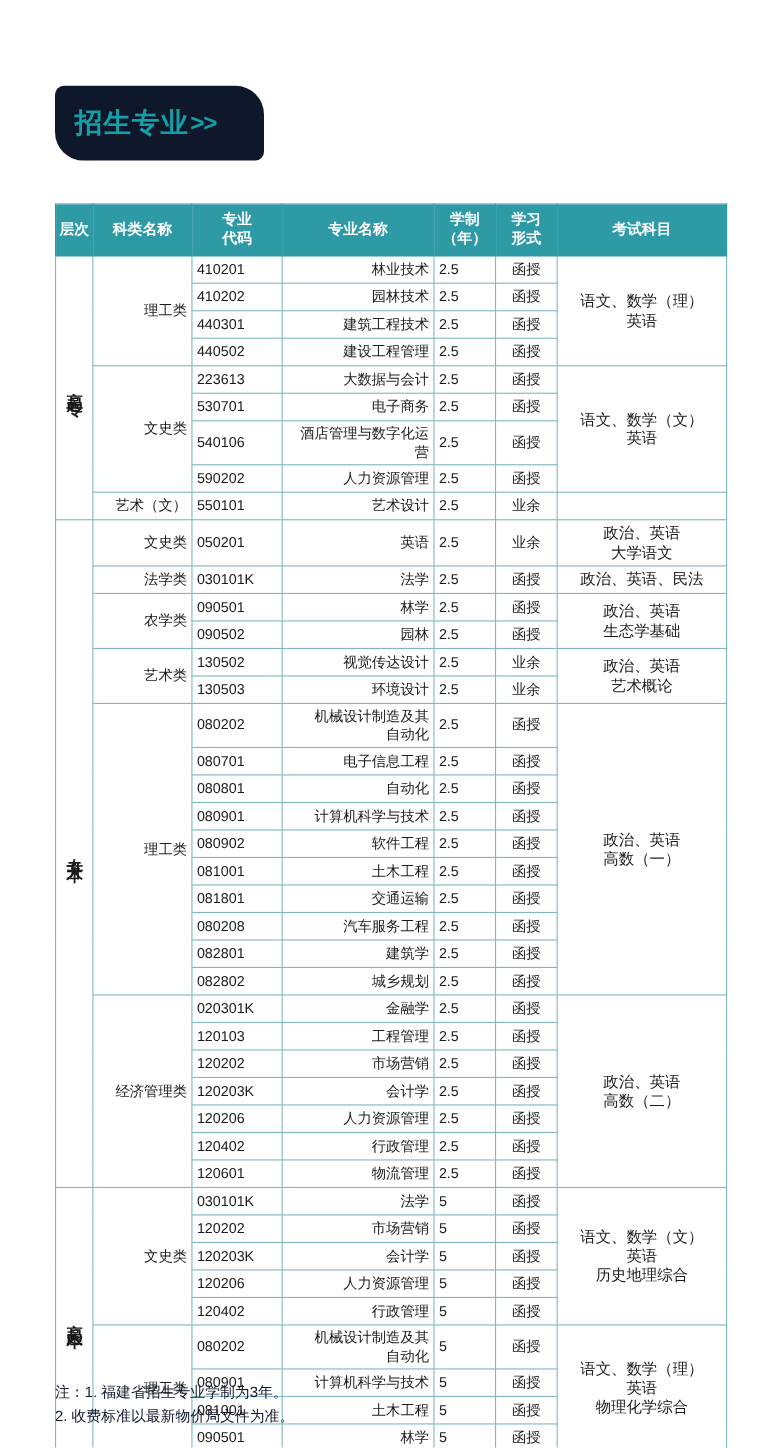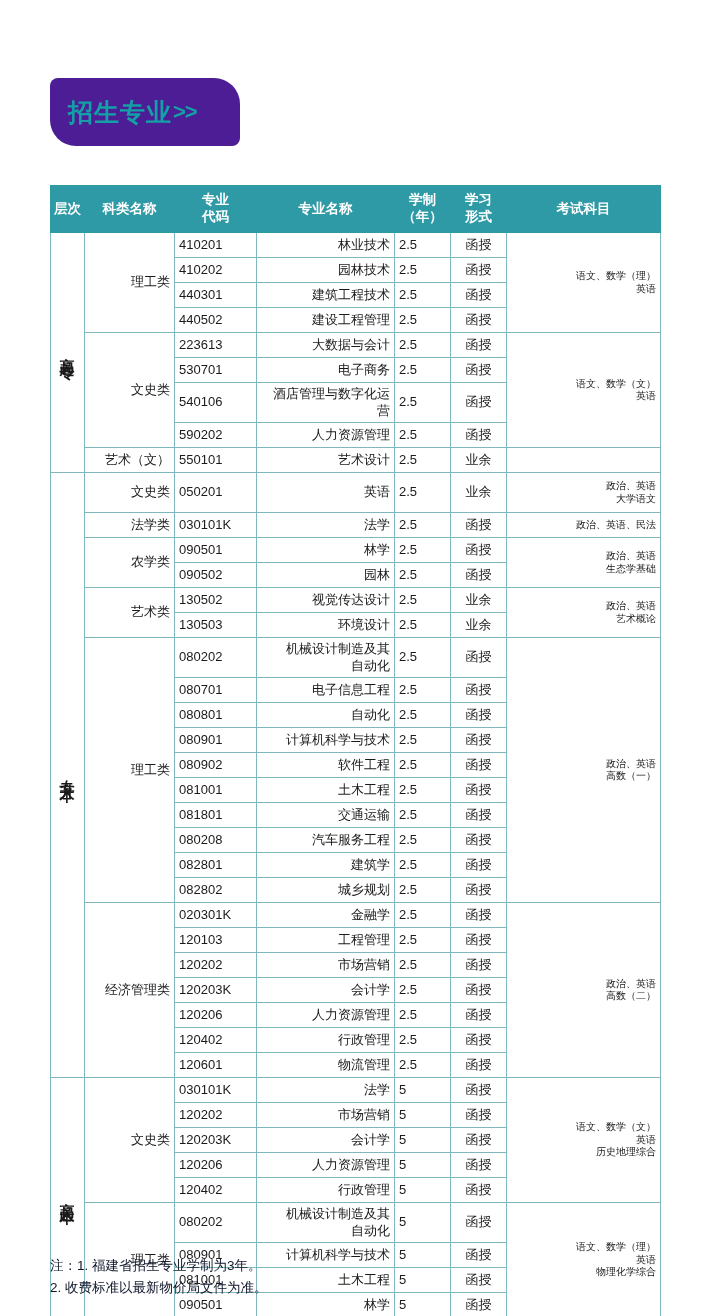--- a/index.html
+++ b/index.html
@@ -20,21 +20,21 @@
   .badge-wrap {
     position: absolute;
     left: 50px;
     top: 78px;
     width: 190px;
     height: 68px;
   }
   .badge {
     width: 190px;
     height: 68px;
-    background: #4c1d95;
+    background: #0f172a;
     border-radius: 8px 26px 8px 26px;
     box-sizing: border-box;
     display: flex;
     align-items: center;
     padding-left: 18px;
   }
   .badge-text {
     font-size: 25px;
     font-weight: bold;
     color: #13a0a6;
@@ -96,22 +96,22 @@
 
   td.cat {
     text-align: right;
     font-size: 13px;
   }
   td.code { text-align: left; font-size: 13px; }
   td.name { text-align: right; padding-left: 7px; font-size: 13px; }
   td.yrs  { text-align: left; font-size: 13px; }
   td.form { text-align: center; font-size: 13px; }
   td.subj {
-    text-align: right;
-    font-size: 10px;
+    text-align: center;
+    font-size: 14px;
     line-height: 1.45;
   }
   tr.row { height: 25px; }
   tr.row2 { height: 40px; }
 
   
   .notes {
     position: absolute;
     left: 50px;
     top: 1255px;

